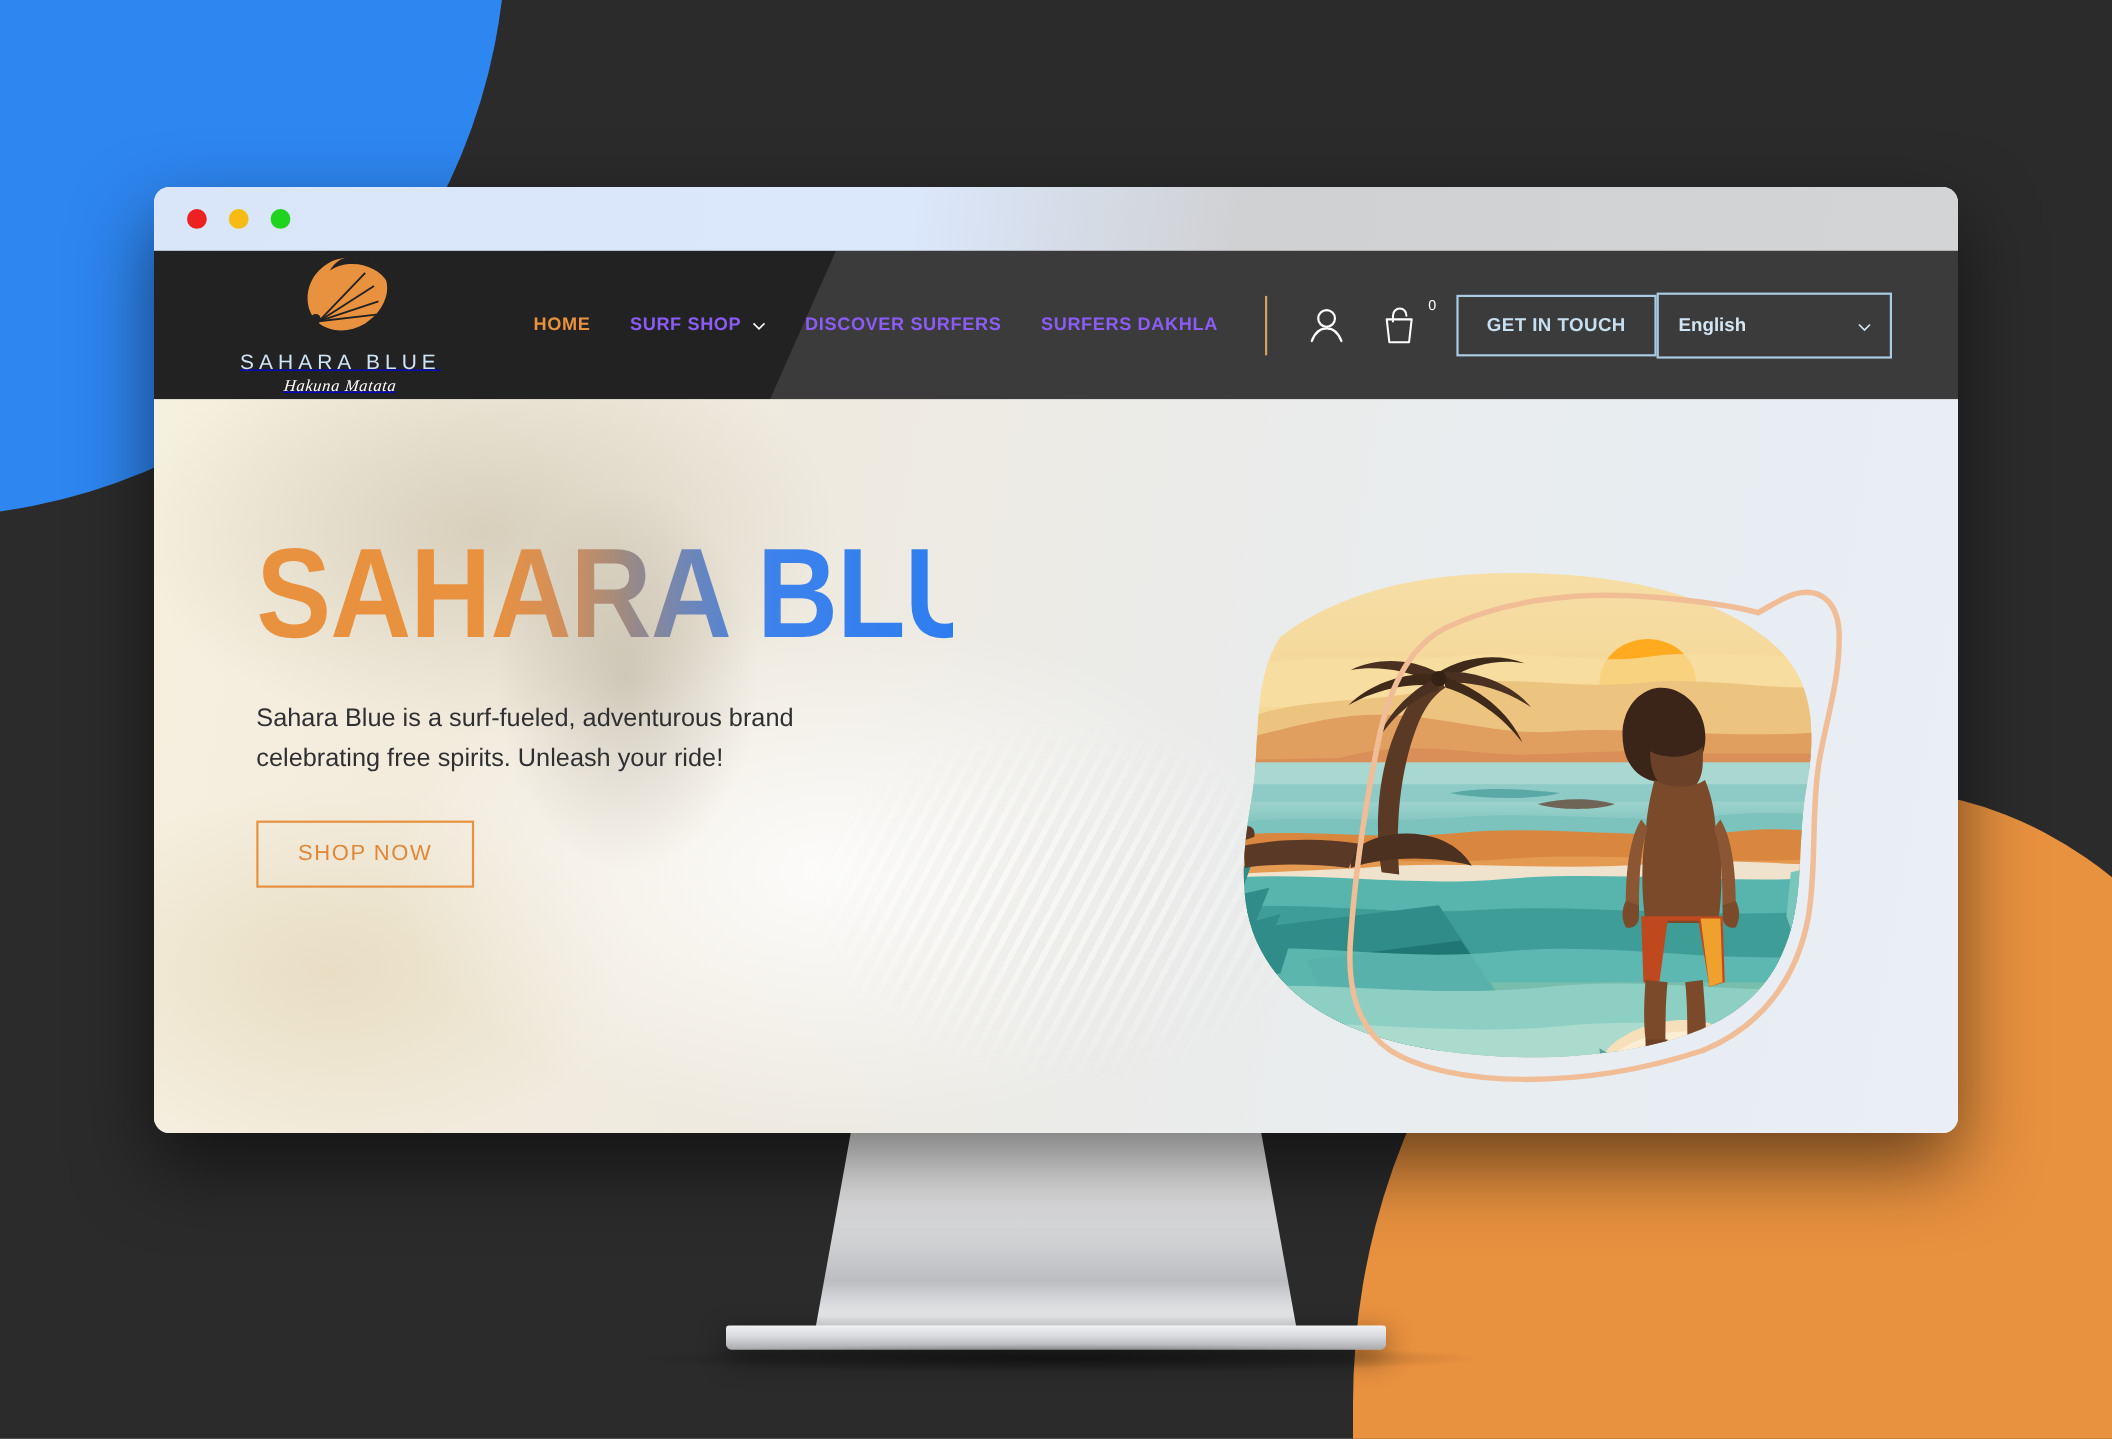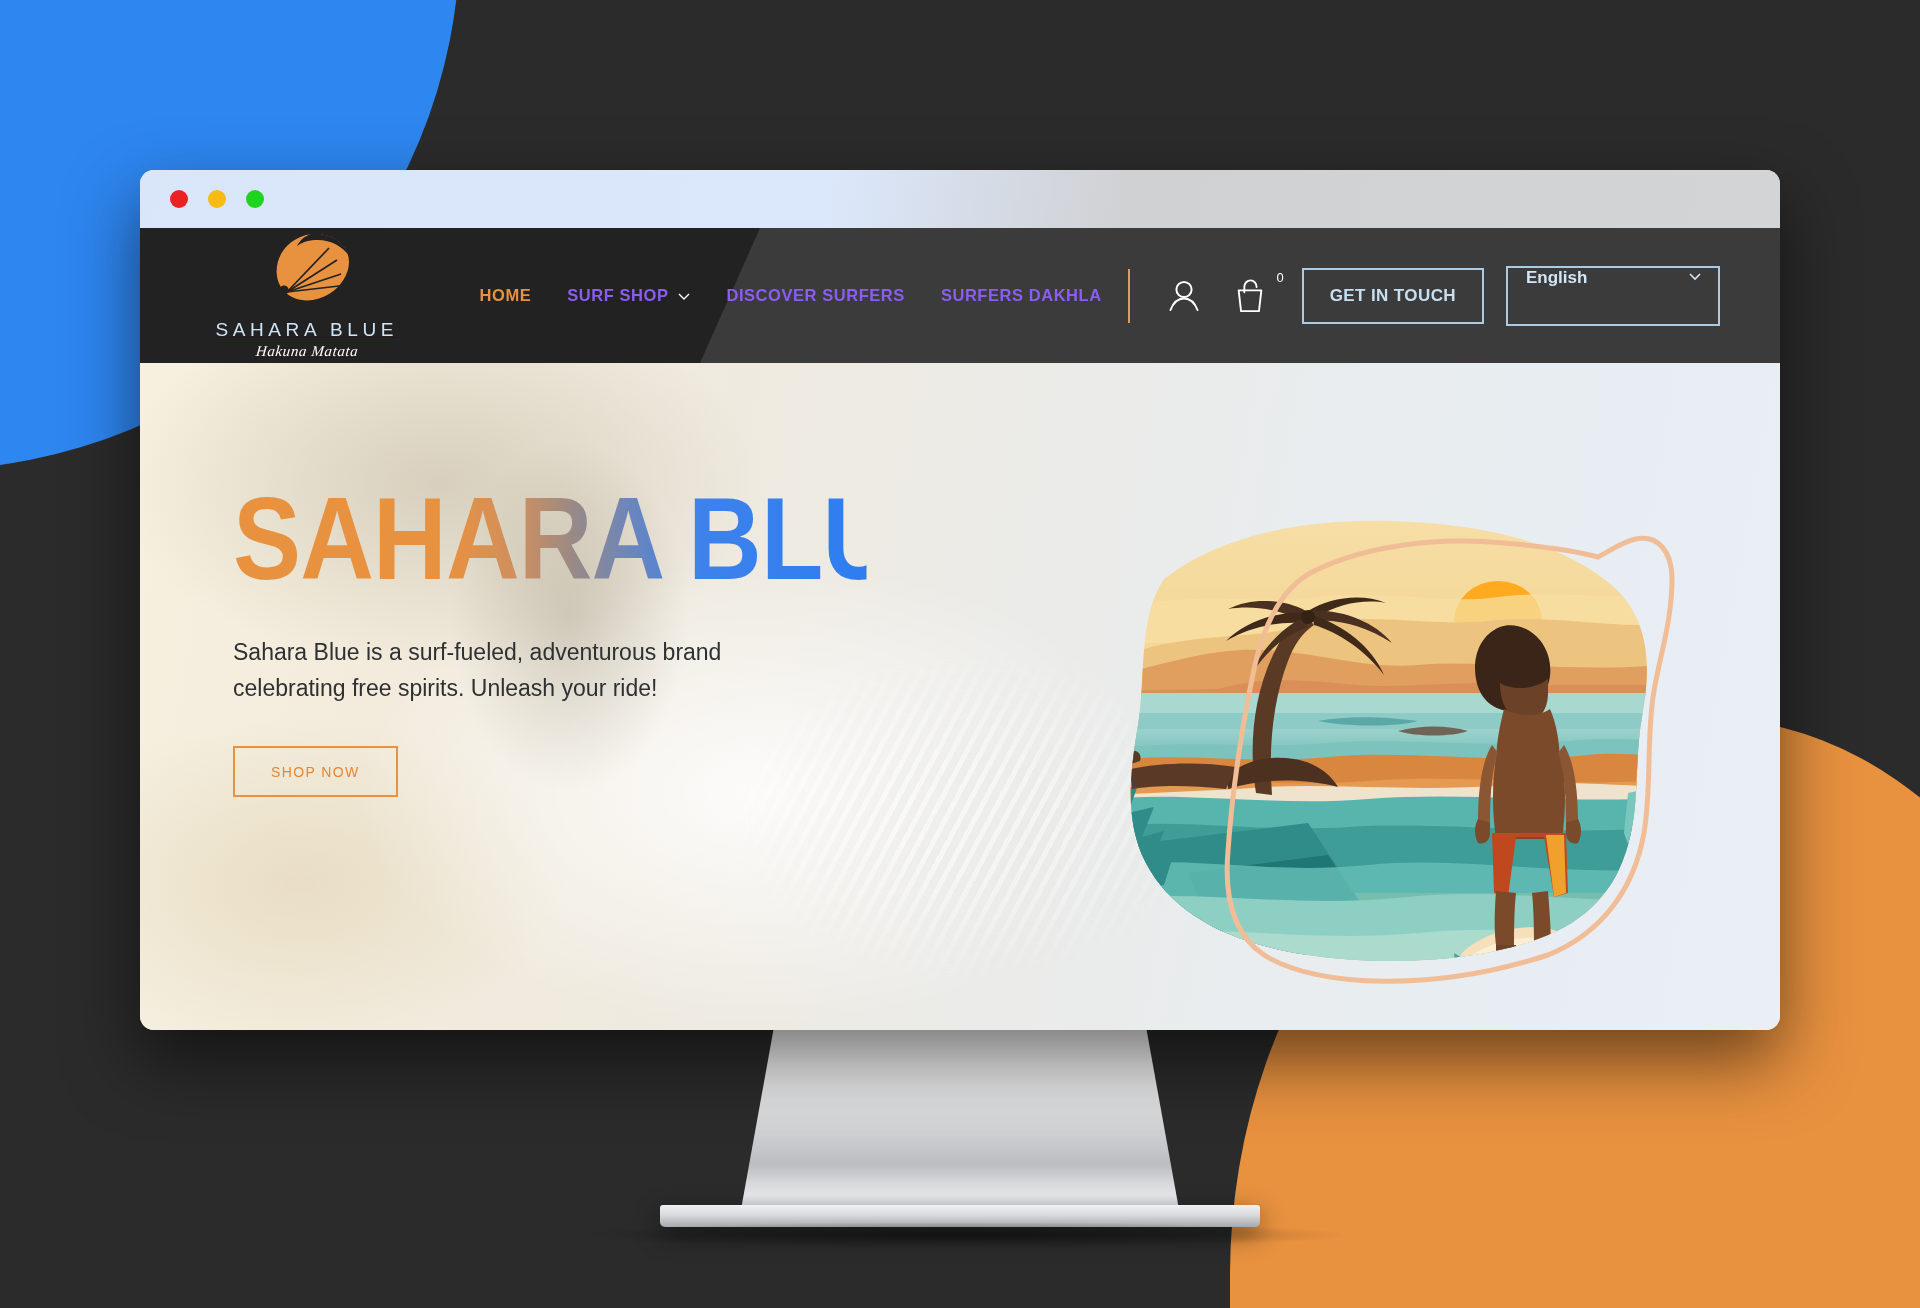--- a/index.html
+++ b/index.html
@@ -117,22 +117,22 @@
   .cart-count{
     position:absolute;top:-4px;right:-12px;color:#ffffff;font-size:13px;
   }
   .btn-contact{
     display:flex;align-items:center;justify-content:center;
     height:56px;padding:11px 26px;border:2px solid #a9cbe4;background:transparent;
     color:#c6e0f2;font-size:17px;font-weight:700;letter-spacing:.4px;
     white-space:nowrap;cursor:pointer;font-family:"Liberation Sans",sans-serif;
   }
   .lang-select{
-    display:flex;align-items:flex-start;justify-content:space-between;
-    height:56px;width:174px;padding:0 18px;margin-left:22px;
+    display:flex;align-items:center;justify-content:space-between;
+    height:56px;width:174px;padding:0 18px;
     border:2px solid #a9cbe4;background:transparent;
     color:#d3e6f5;font-size:17px;font-weight:700;cursor:pointer;
     font-family:"Liberation Sans",sans-serif;
   }
 
   
   .hero{
     position:relative;height:667px;overflow:hidden;
     background:linear-gradient(100deg,#f6f0df 0%,#f3ecdd 16%,#efeadf 34%,#ebebe8 52%,#e9edef 70%,#e7edf2 85%,#e9eff4 100%);
   }
@@ -167,23 +167,23 @@
     background:linear-gradient(90deg,#e8913f 0%,#e8913f 34%,#cf8f5f 45%,#9d8a82 53%,#6e86b8 62%,#3d82ec 74%,#2e7df0 100%);
     -webkit-background-clip:text;background-clip:text;color:transparent;
     white-space:nowrap;
   }
   .hero-sub{
     margin:41px 0 0 0;font-size:23px;line-height:1.55;color:#2f3032;
     width:600px;font-family:"Liberation Sans",sans-serif;
   }
   .btn-shop{
     display:inline-flex;align-items:center;justify-content:center;
-    margin-top:40px;height:51px;padding:0 36px;
+    margin-top:40px;height:61px;padding:0 36px;
     border:2px solid #e8913f;background:transparent;color:#e0883a;
-    font-size:14px;letter-spacing:1.4px;cursor:pointer;
+    font-size:20px;letter-spacing:1.4px;cursor:pointer;
     font-family:"Liberation Sans",sans-serif;
   }
 
   .hero-art{position:absolute;right:72px;top:130px;width:640px;height:520px;z-index:2;}
   .hero-art svg{display:block;width:100%;height:100%;}
 </style>
 </head>
 <body>
 
 <div class="bg-blue-blob"></div>

